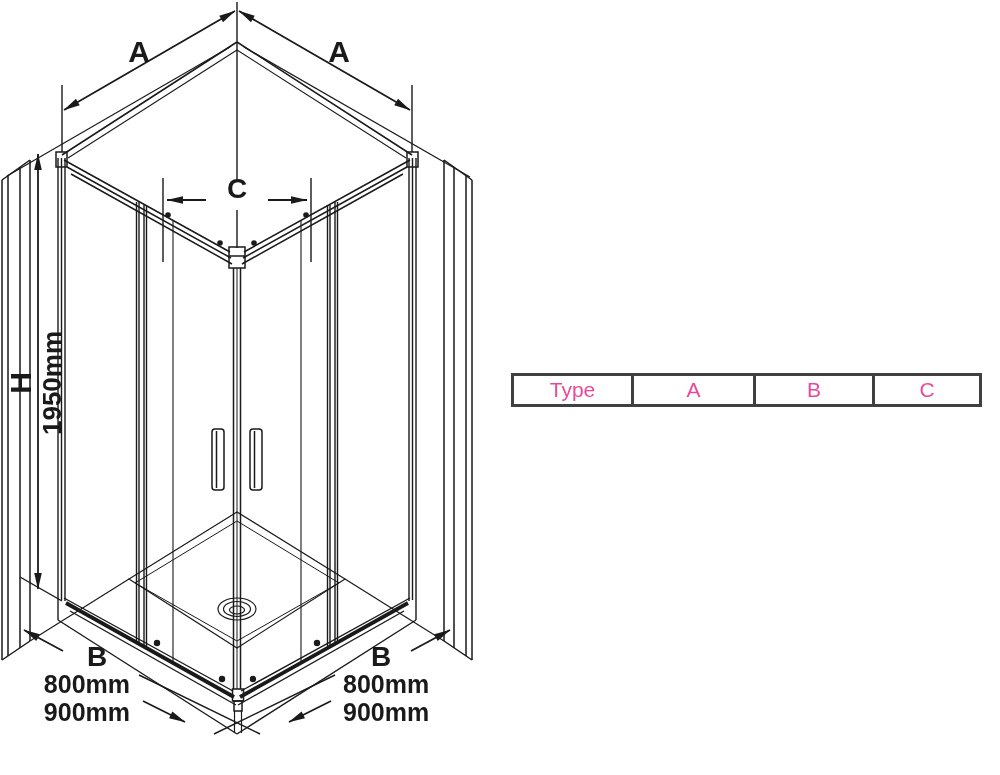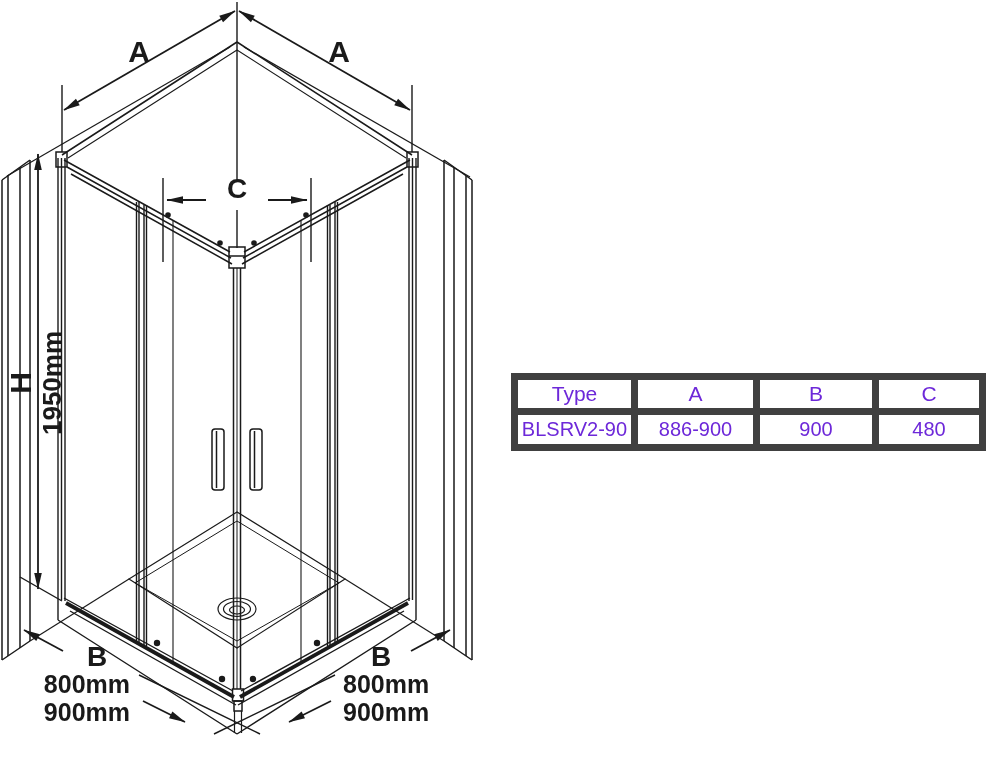--- a/index.html
+++ b/index.html
@@ -4,23 +4,23 @@
 <style>
   html,body{margin:0;padding:0;background:#ffffff;}
   body{width:1000px;height:775px;position:relative;overflow:hidden;
        font-family:"Liberation Sans", sans-serif;color:#1a1a1a;}
   #stage{position:absolute;left:0;top:0;width:1000px;height:775px;}
   svg text{fill:#1a1a1a;}
   .lbl{font-weight:bold;}
   
   .spec-table{position:absolute;left:511px;top:373px;border-collapse:collapse;
               table-layout:fixed;}
-  .spec-table td,.spec-table th{border:7px solid #404040;text-align:center;
+  .spec-table td,.spec-table th{border:3px solid #404040;text-align:center;
               vertical-align:middle;font-weight:normal;padding:0;
-              font-family:"Liberation Sans", sans-serif;color:#6d28d9;}
+              font-family:"Liberation Sans", sans-serif;color:#ec4899;}
   .spec-table th{font-size:21px;height:28px;}
   .spec-table td{font-size:20px;height:29px;}
   .col-type{width:120px;} .col-a{width:122px;} .col-b{width:119px;} .col-c{width:107px;}
 </style>
 </head>
 <body>
 
 <div id="stage">
 
 <svg width="1000" height="775" viewBox="0 0 1000 775" xmlns="http://www.w3.org/2000/svg">
@@ -165,22 +165,16 @@
         <col class="col-b">
         <col class="col-c">
   </colgroup>
   <tbody>
         <tr>
     <th>Type</th>
     <th>A</th>
     <th>B</th>
     <th>C</th>
   </tr>
-  <tr>
-    <td>BLSRV2-90</td>
-    <td>886-900</td>
-    <td>900</td>
-    <td>480</td>
-  </tr>
 </tbody>
     </table>
 
 </div>
 
 </body></html>

